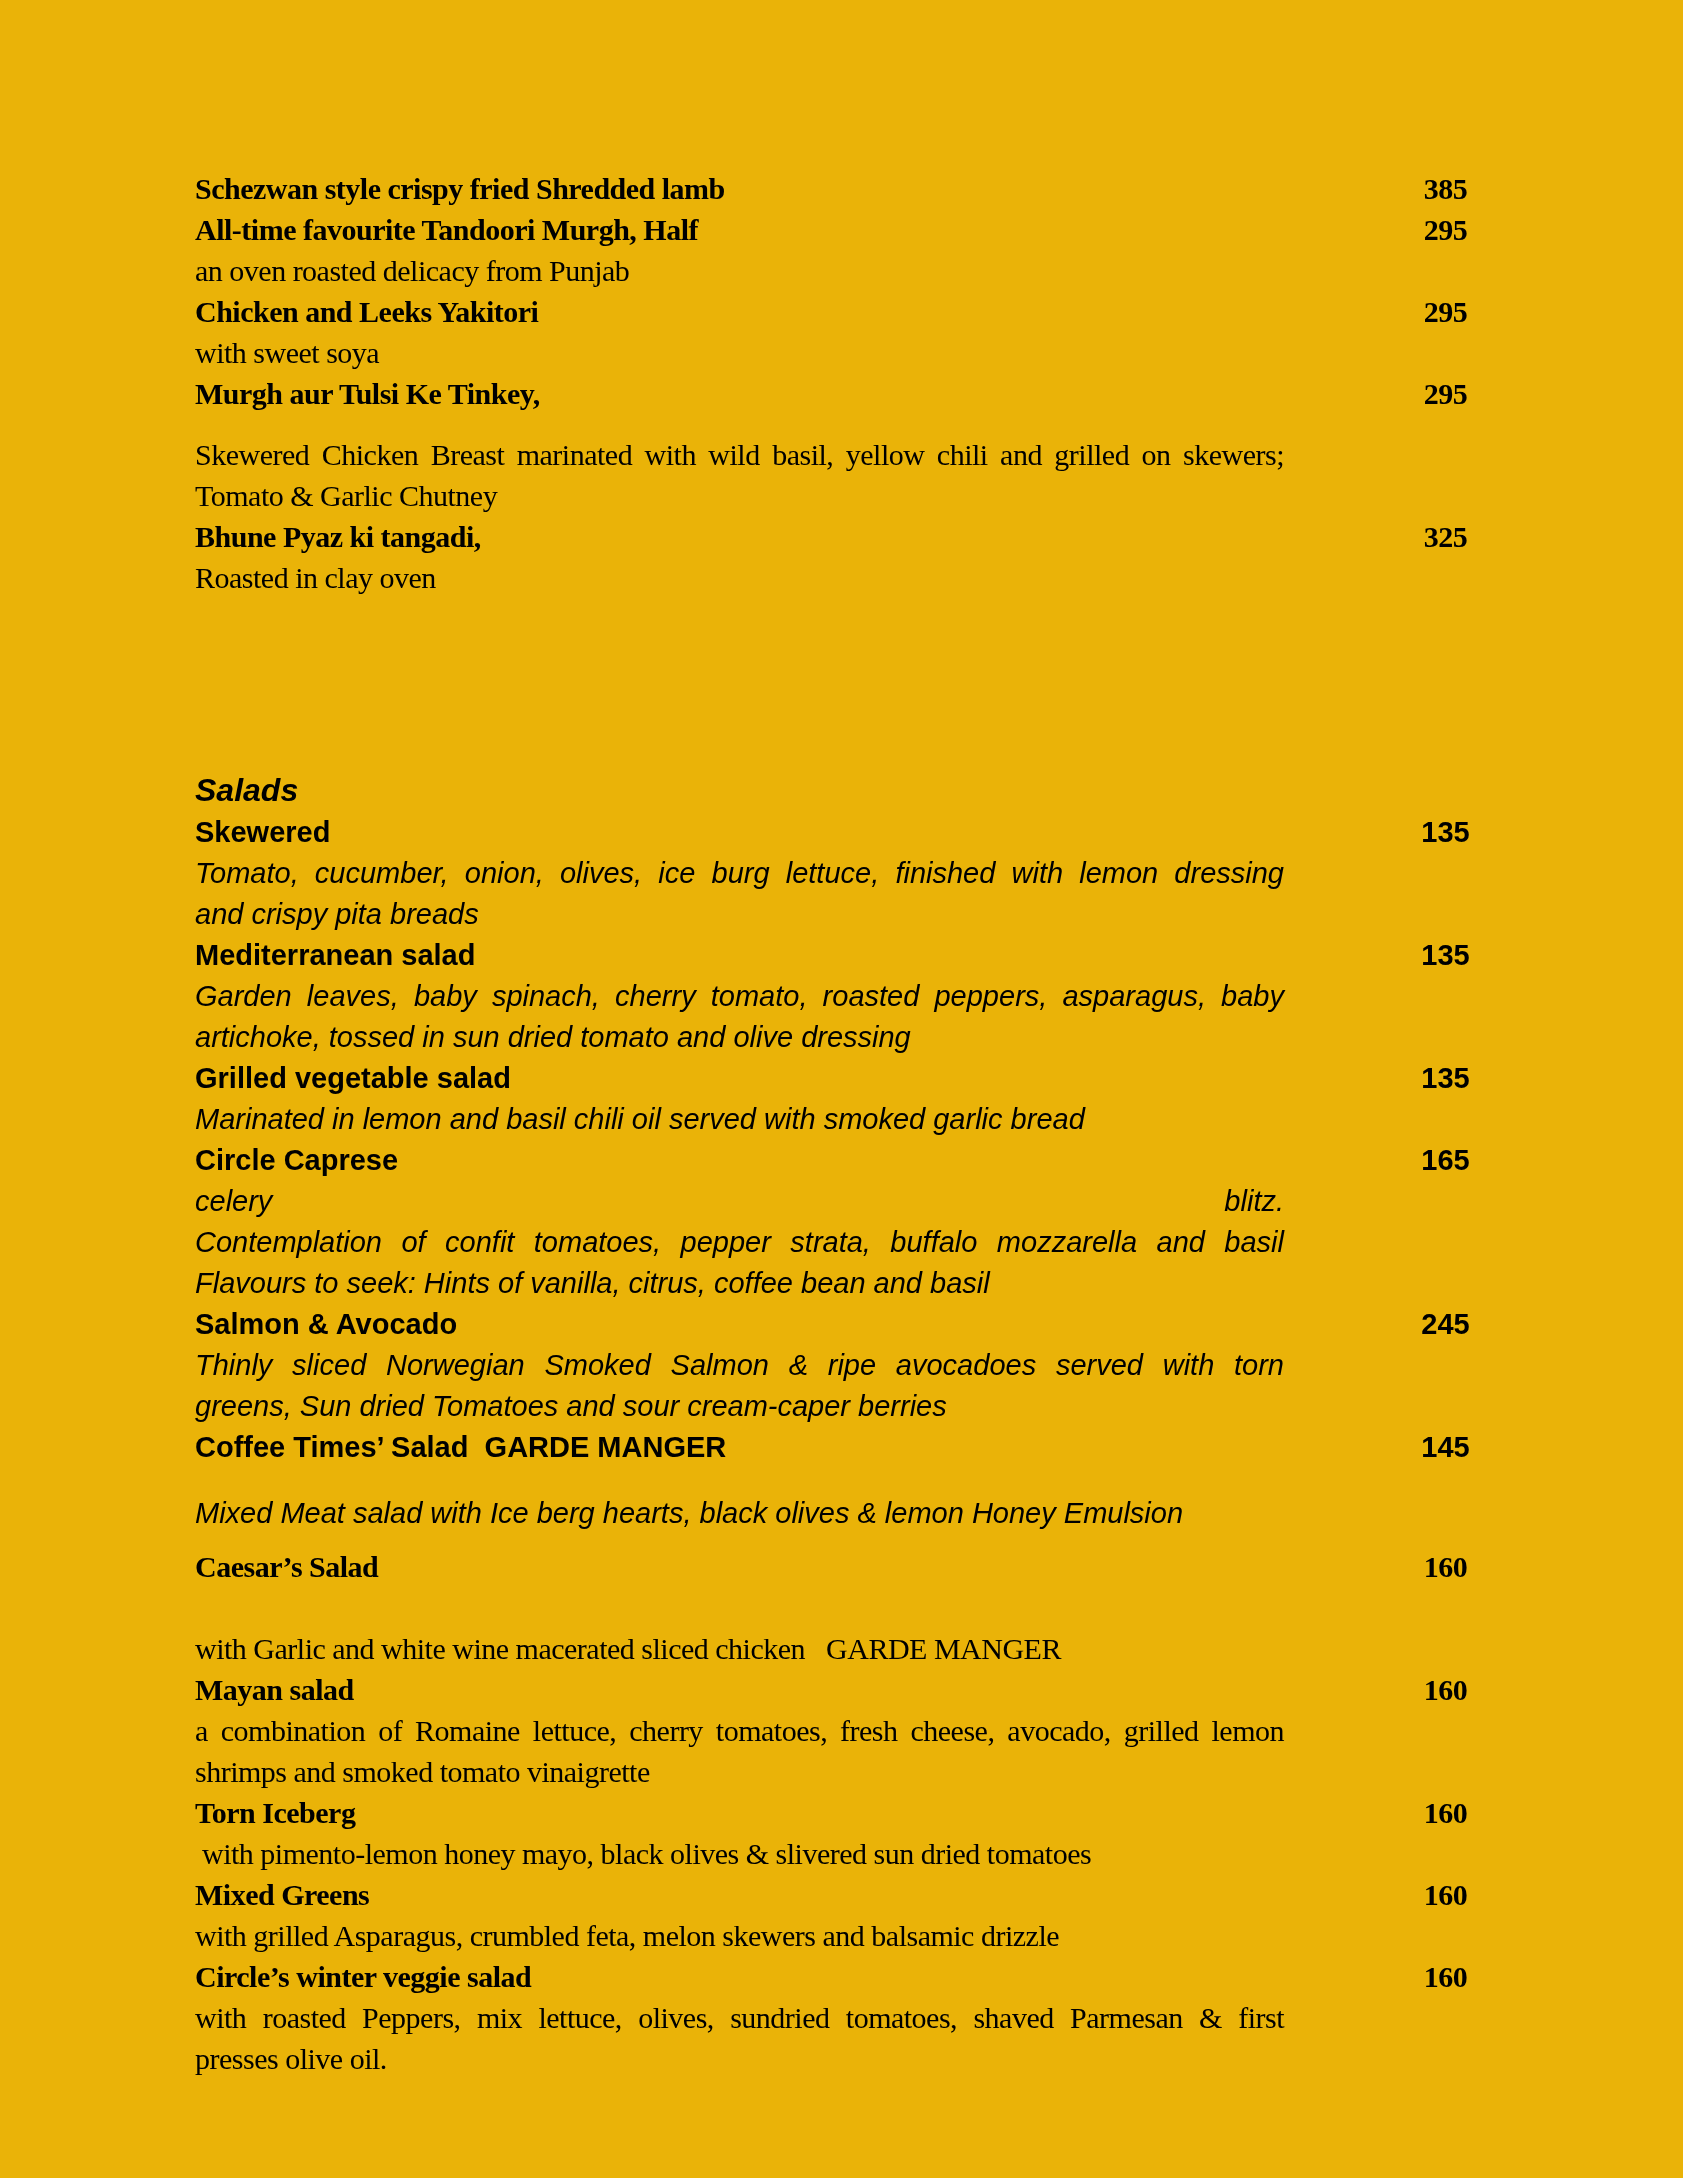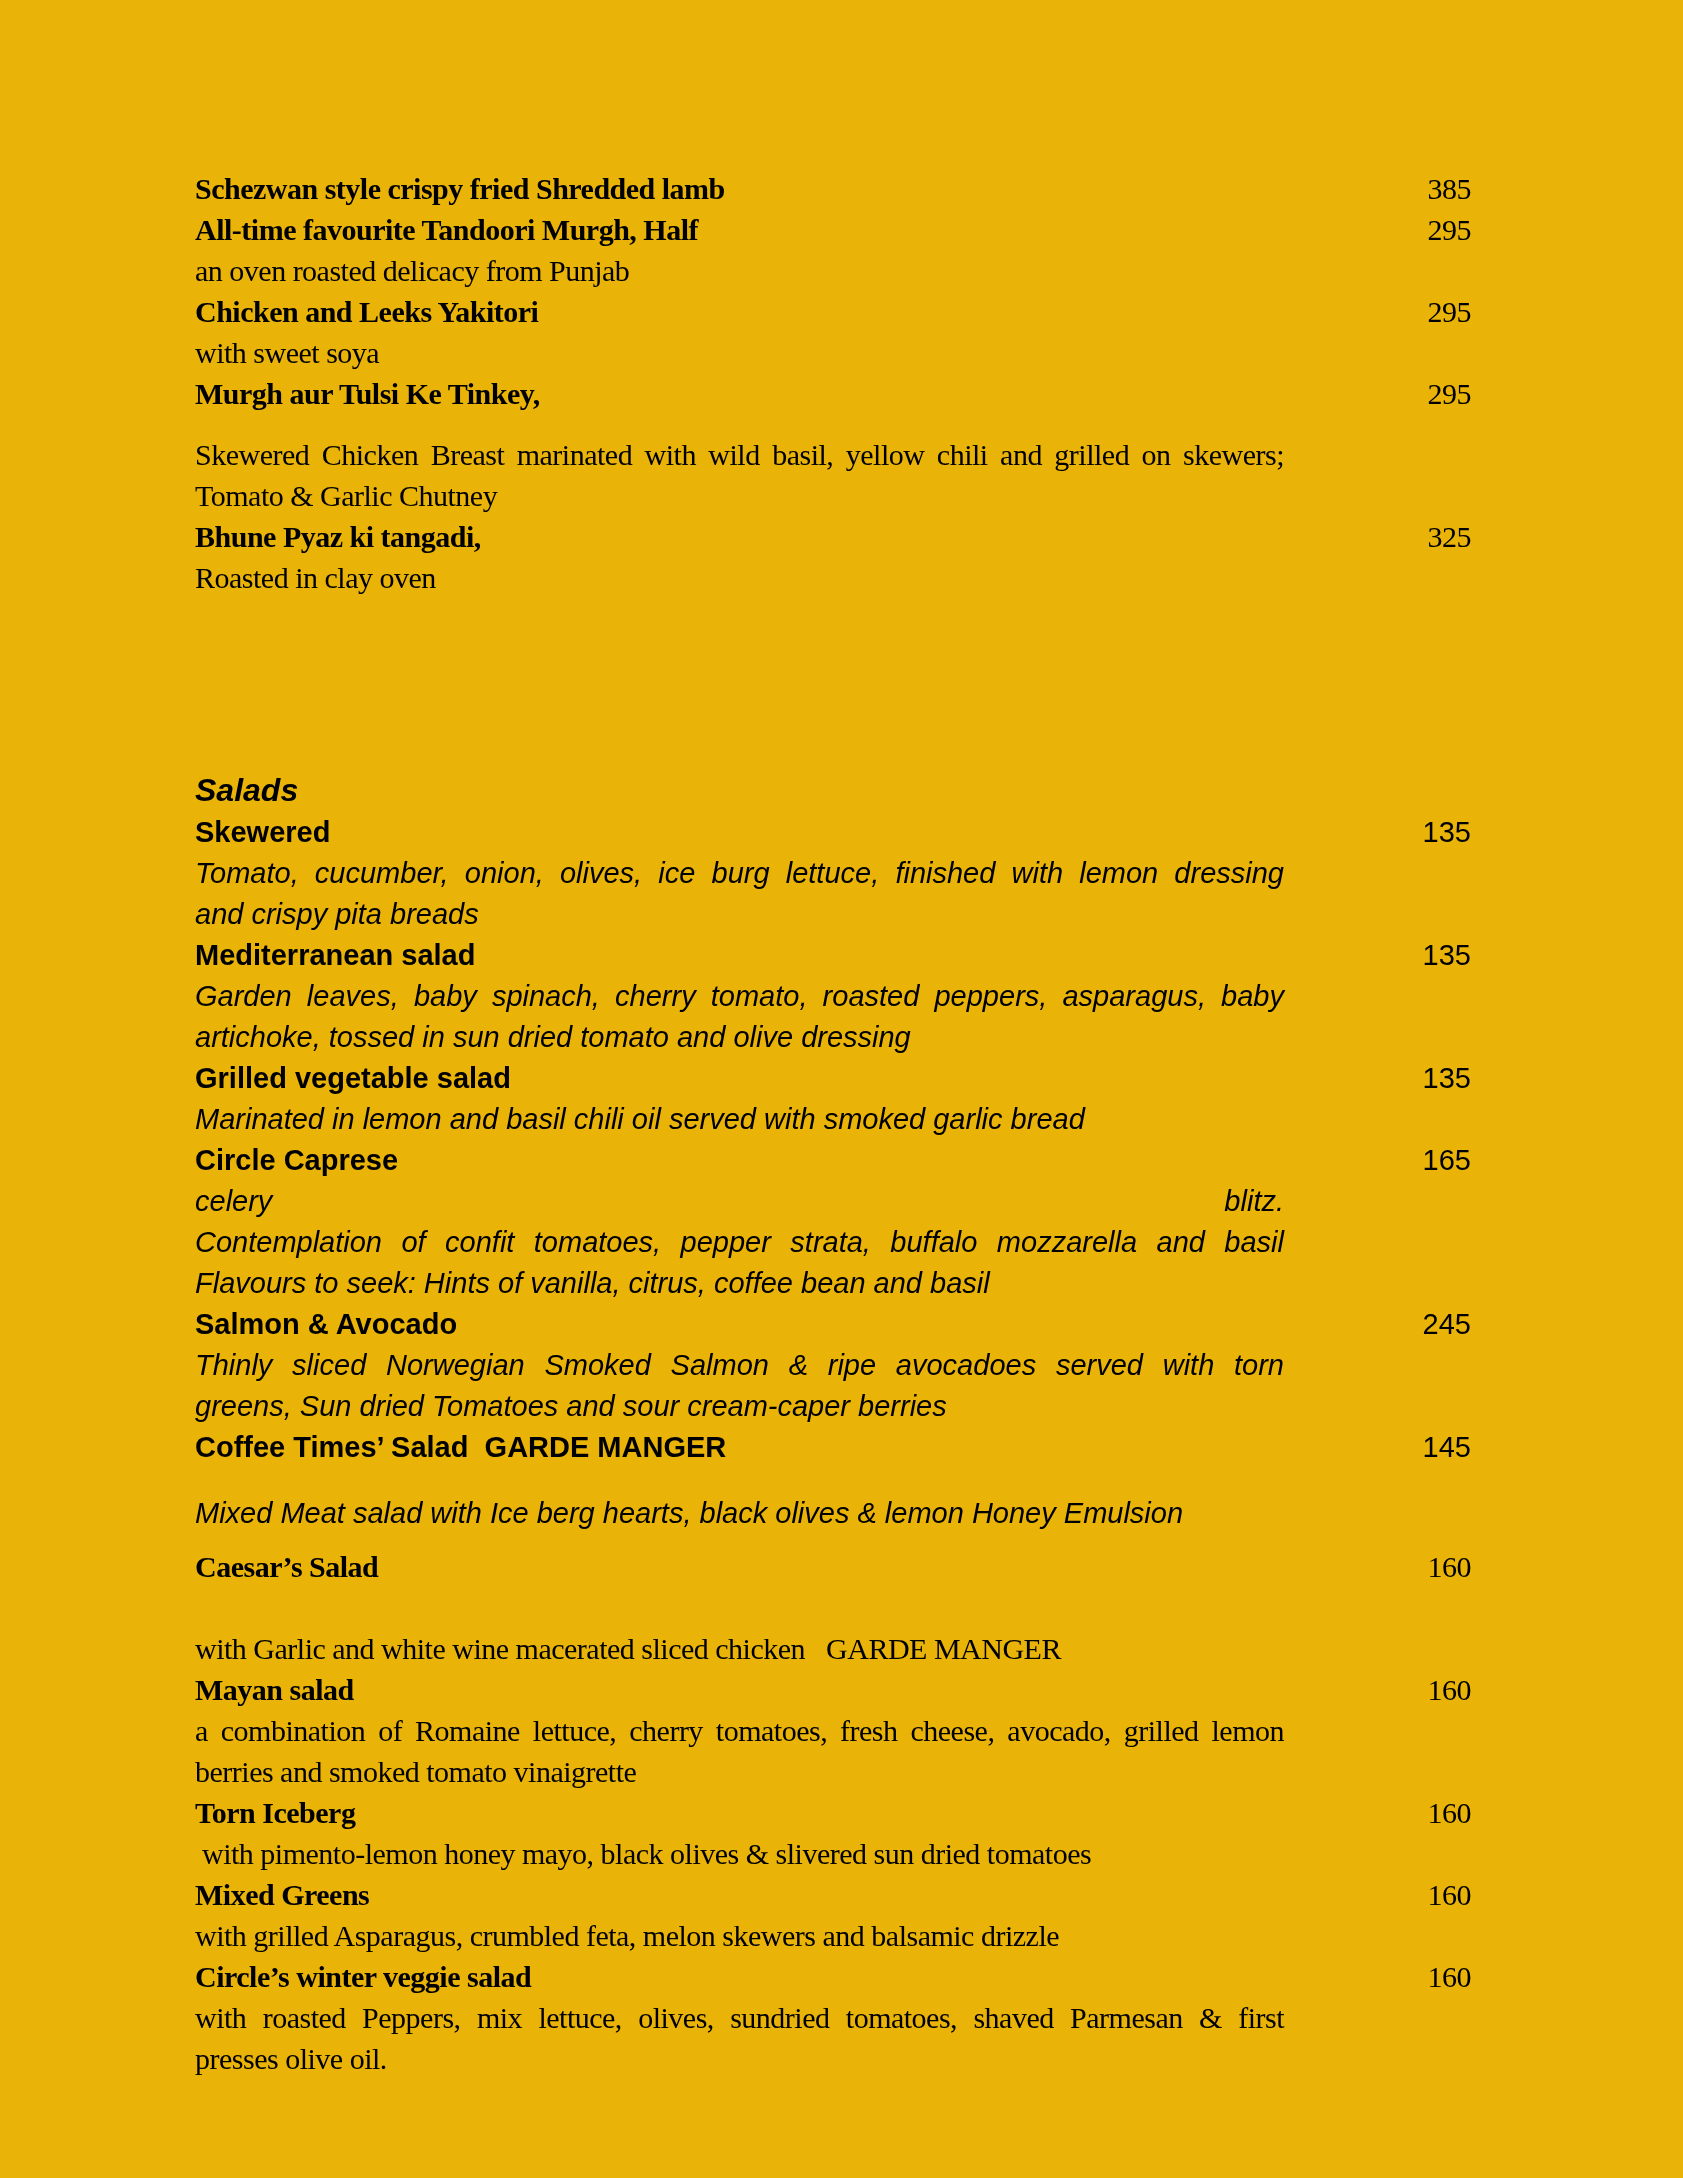--- a/index.html
+++ b/index.html
@@ -39,22 +39,22 @@
     line-height: 44px;
   }
   .item { display: flex; align-items: baseline; }
   .item .name {
     flex: 1 1 auto;
     font-weight: bold;
     white-space: nowrap;
   }
   .item .price {
     flex: 0 0 51px;
-    text-align: right;
-    font-weight: normal;
+    text-align: center;
+    font-weight: bold;
   }
   .desc {
     width: 1089px;
     white-space: nowrap;
     overflow: visible;
   }
   .sans.desc { font-style: italic; }
   .desc.justify {
     white-space: normal;
     text-align: justify;
@@ -136,21 +136,21 @@
     <span class="name">Caesar’s Salad</span>
     <span class="price">160</span>
   </div>
       <div class="gap" style="height: 41px;"></div>
       <div class="row desc serif">with Garlic and white wine macerated sliced chicken&nbsp;&nbsp; GARDE MANGER</div>
       <div class="row item serif">
     <span class="name">Mayan salad</span>
     <span class="price">160</span>
   </div>
       <div class="row desc serif justify">a combination of Romaine lettuce, cherry tomatoes, fresh cheese, avocado, grilled lemon</div>
-      <div class="row desc serif">berries and smoked tomato vinaigrette</div>
+      <div class="row desc serif">shrimps and smoked tomato vinaigrette</div>
       <div class="row item serif">
     <span class="name">Torn Iceberg</span>
     <span class="price">160</span>
   </div>
       <div class="row desc serif">&nbsp;with pimento-lemon honey mayo, black olives &amp; slivered sun dried tomatoes</div>
       <div class="row item serif">
     <span class="name">Mixed Greens</span>
     <span class="price">160</span>
   </div>
       <div class="row desc serif">with grilled Asparagus, crumbled feta, melon skewers and balsamic drizzle</div>

